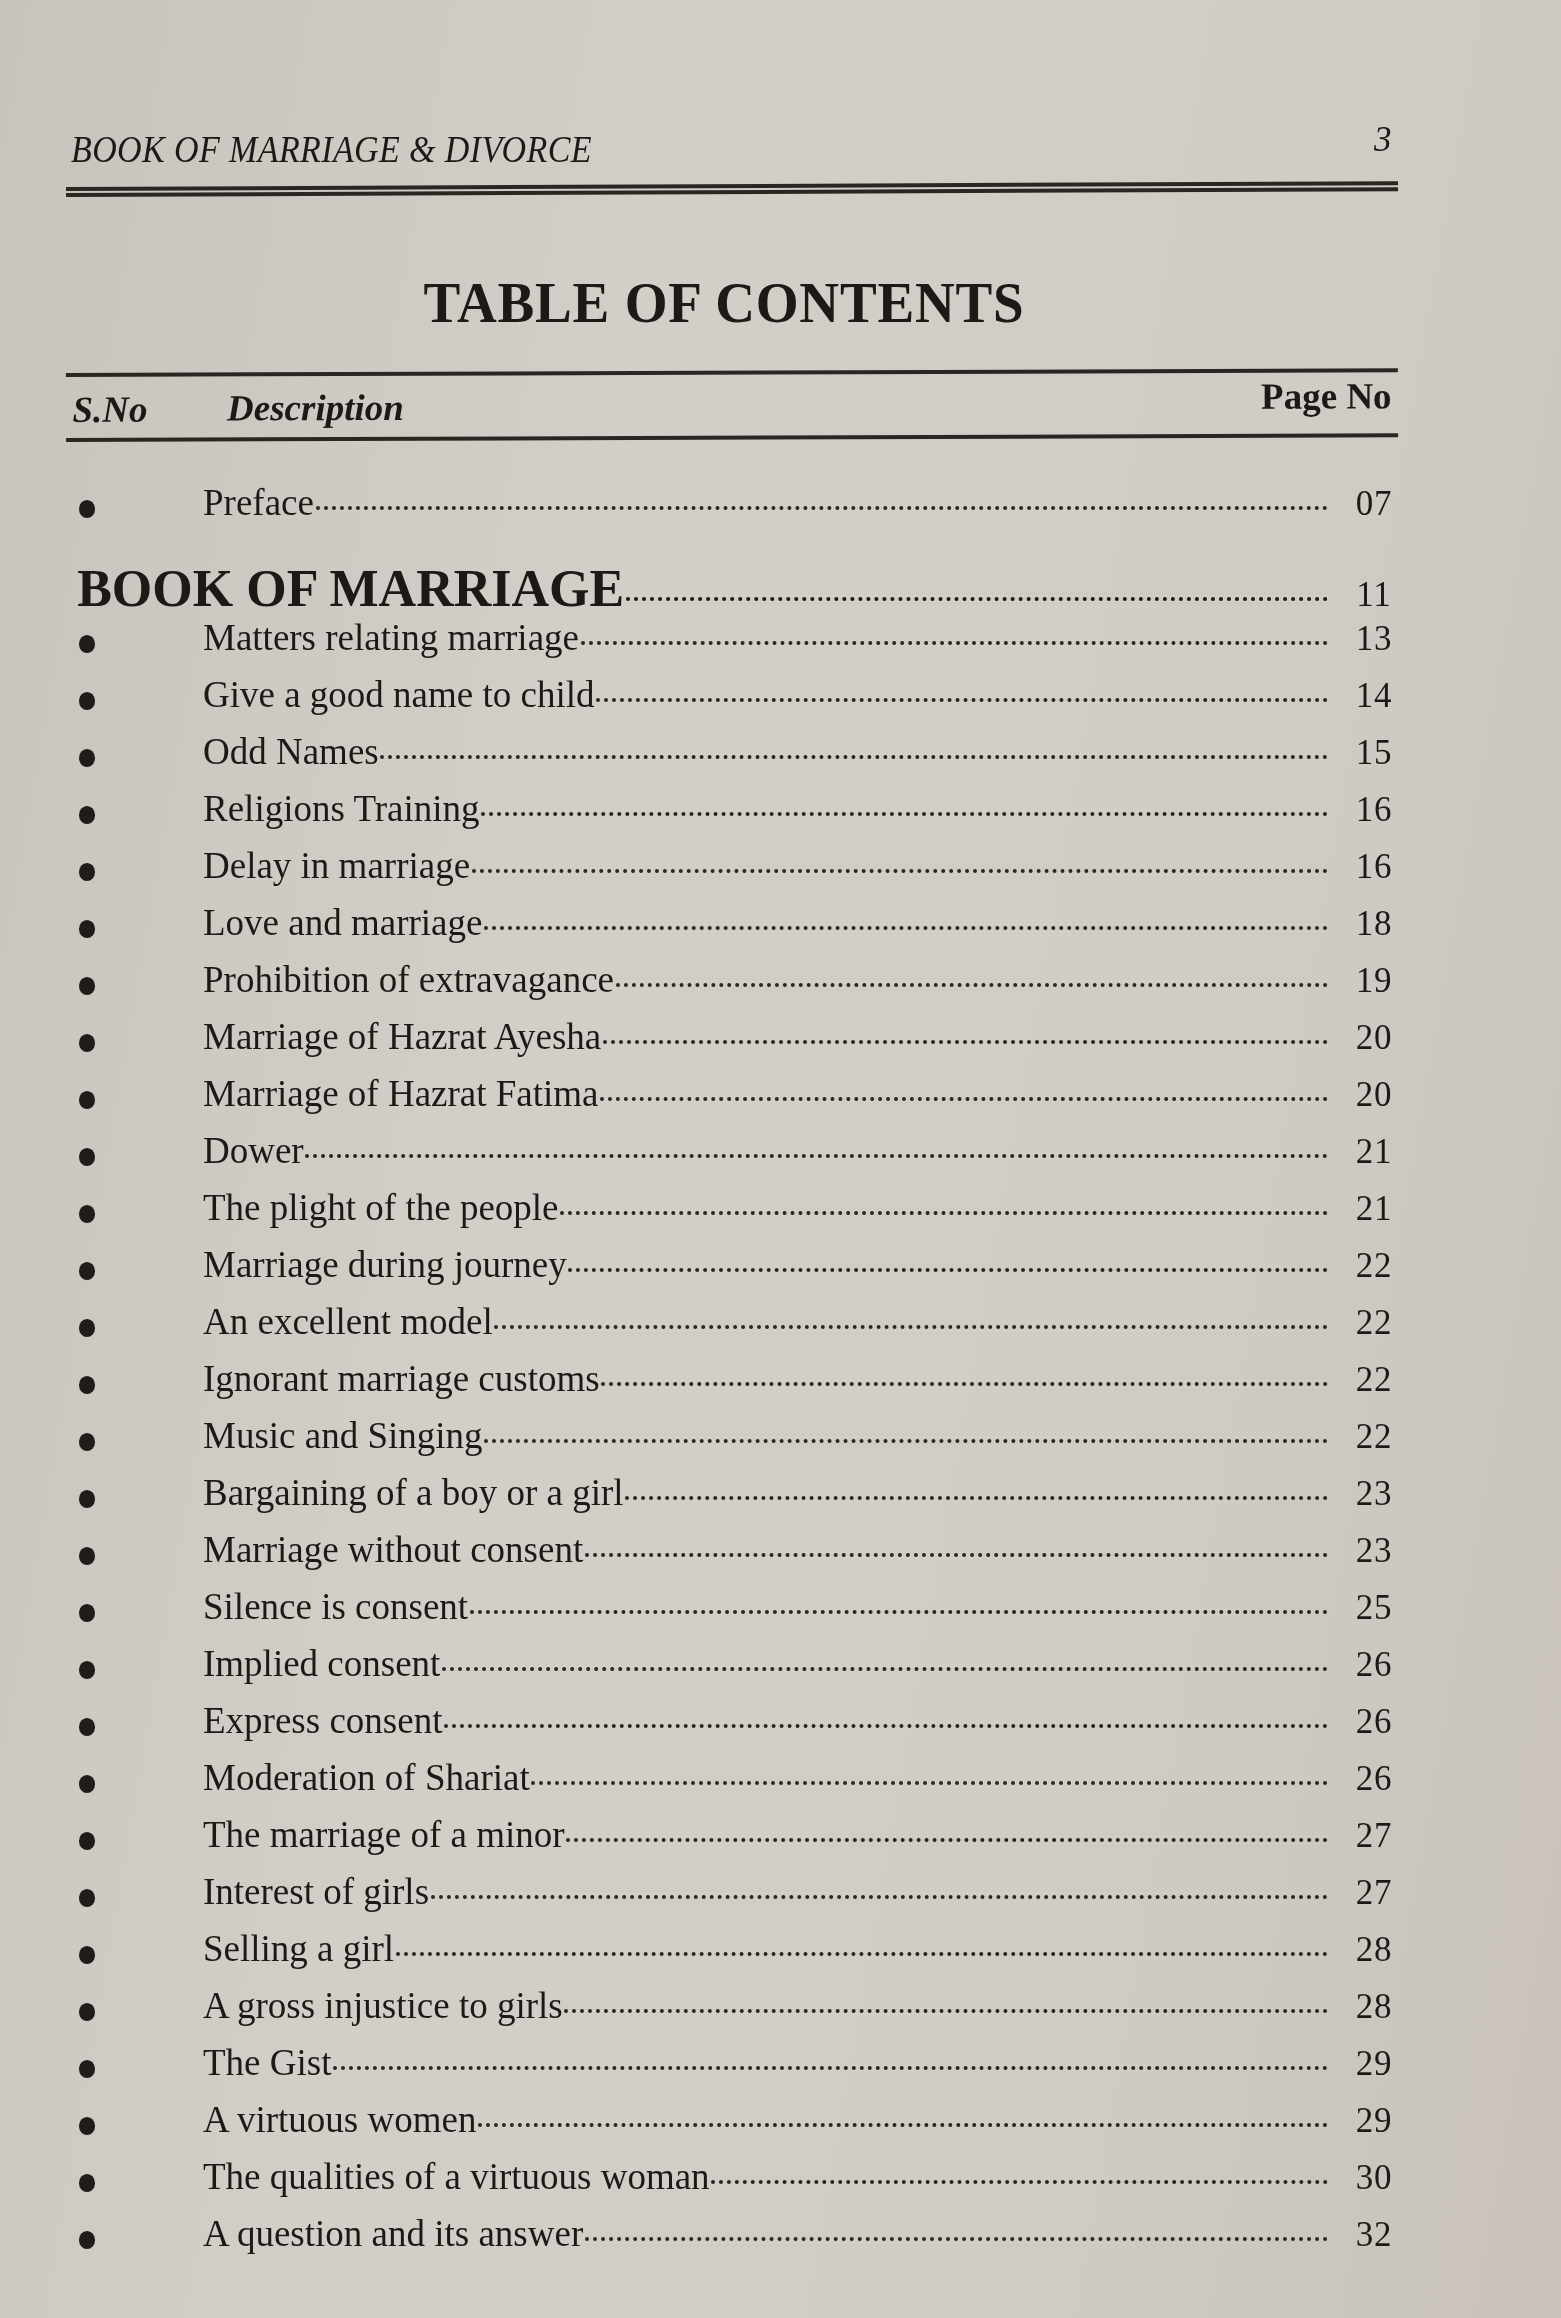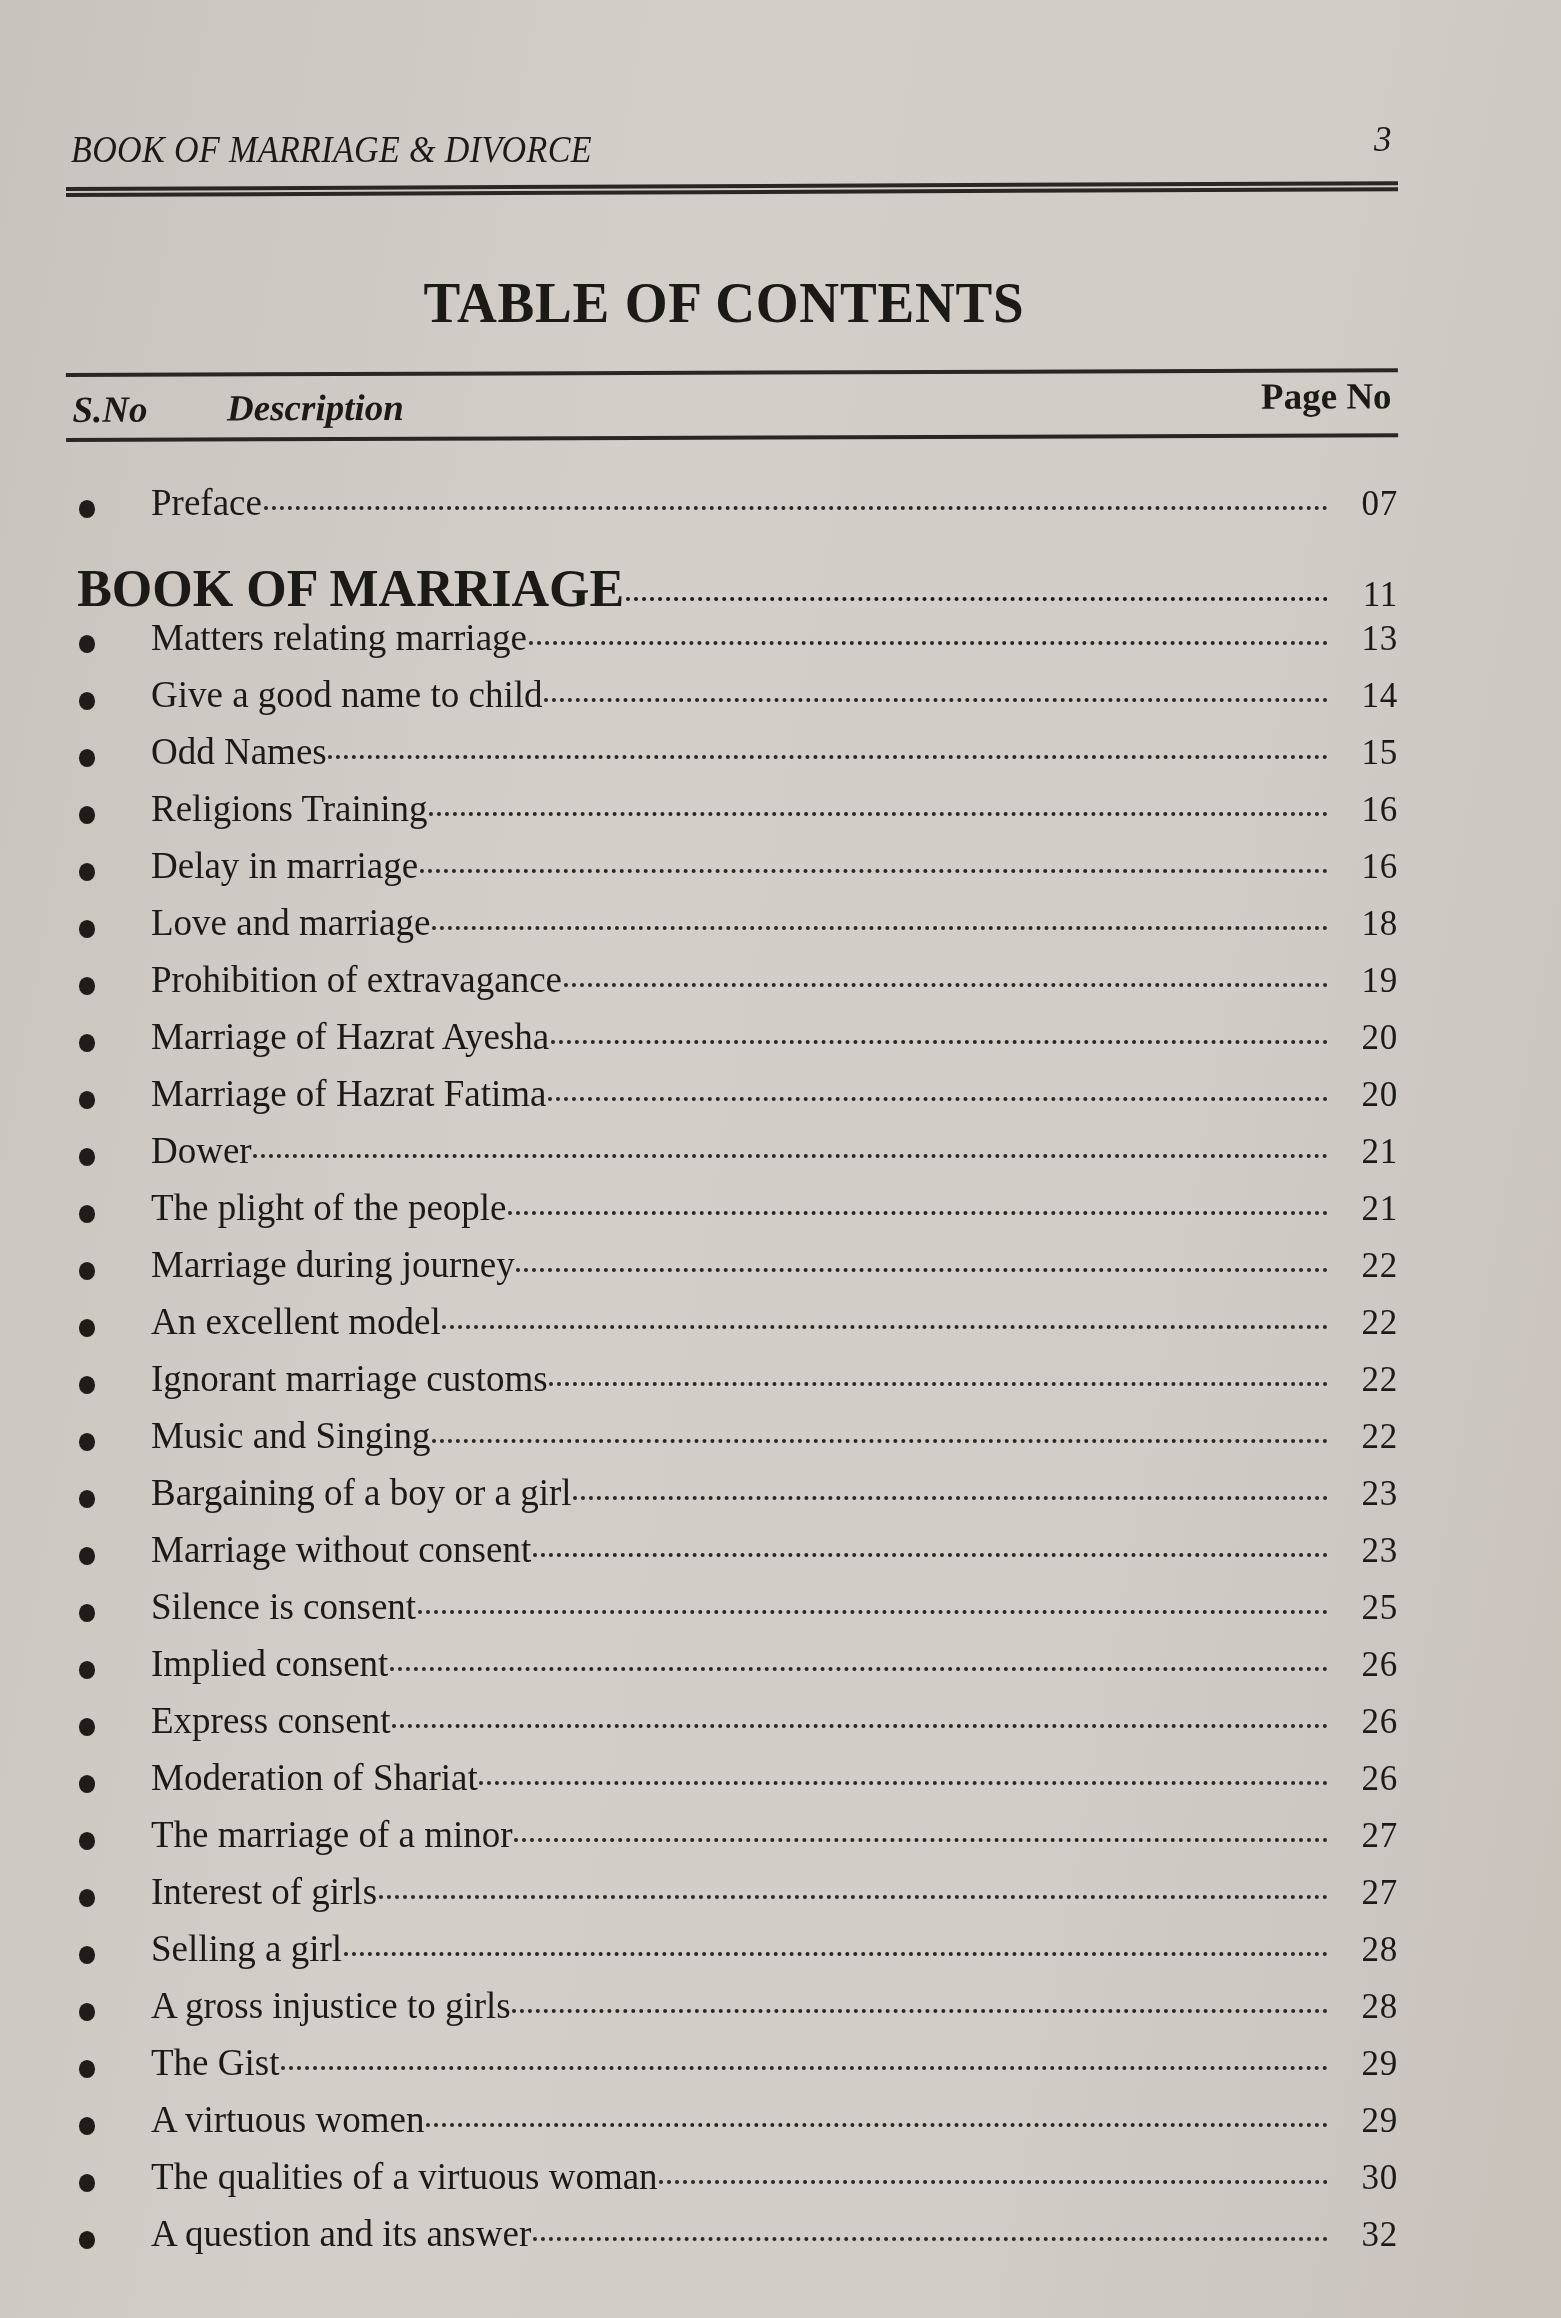--- a/index.html
+++ b/index.html
@@ -108,21 +108,21 @@
       height: 17.7px;
       border-radius: 50%;
       background: #1f1c19;
       display: inline-block;
       margin-left: 13px;
       margin-right: 0;
       flex: 0 0 auto;
       align-self: center;
     }
     .entry-title {
-      margin-left: 56px;
+      margin-left: 108px;
       white-space: nowrap;
       flex: 0 0 auto;
     }
     .section-row .entry-title {
       margin-left: 11.2px;
       font-weight: bold;
       font-size: 52px;
     }
     .leader {
       flex: 1 1 auto;
@@ -131,21 +131,21 @@
       height: 0;
       position: relative;
       top: -4.8px;
     }
     .section-row .leader {
       border-bottom: 4.8px dotted #1c1a17;
     }
     .entry-page {
       flex: 0 0 auto;
       width: 48px;
-      text-align: right;
+      text-align: center;
       font-size: 35px;
       letter-spacing: 0.8px;
       margin-left: 16px;
     }
     .section-row .entry-page { font-weight: normal; }
   </style>
 </head>
 <body>
 
 <div class="page">

